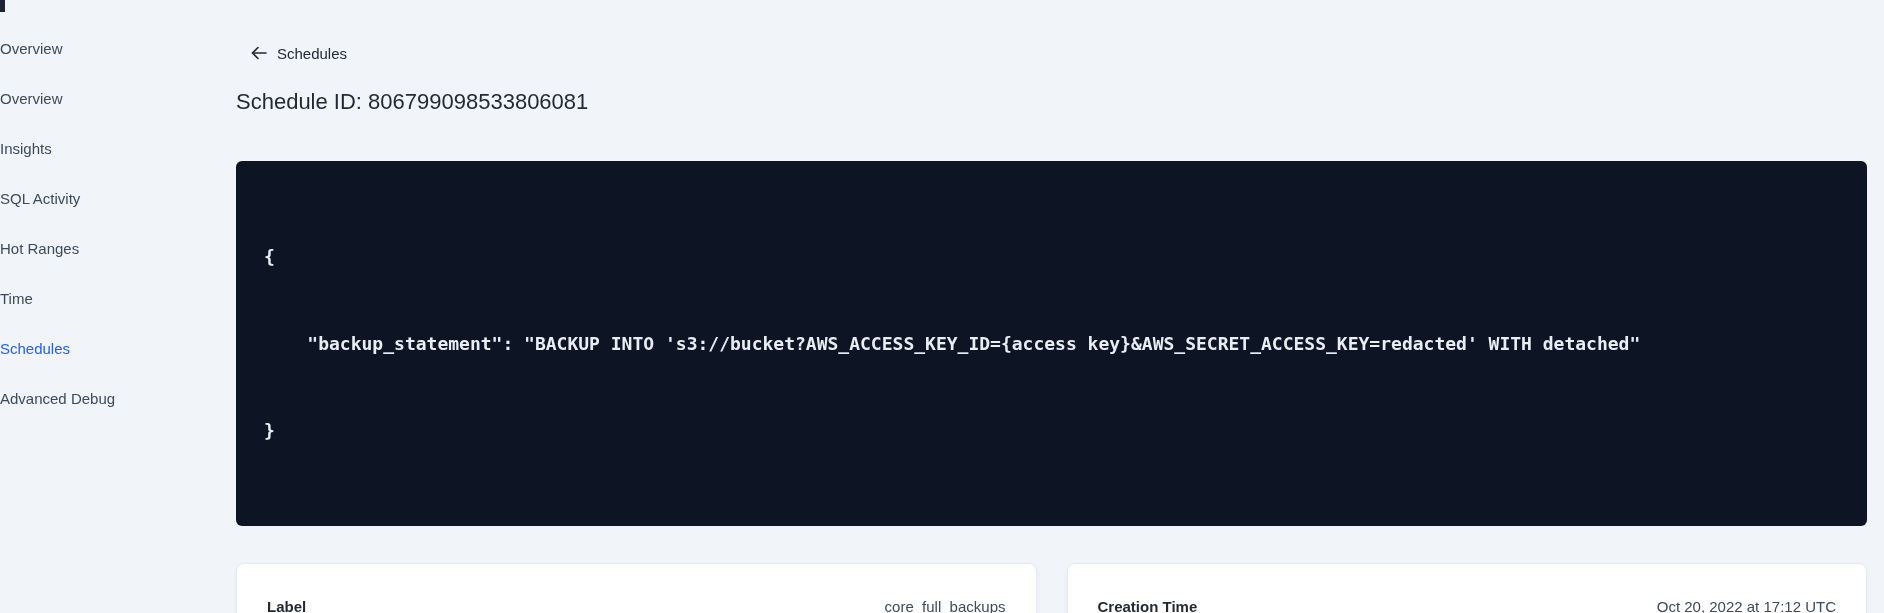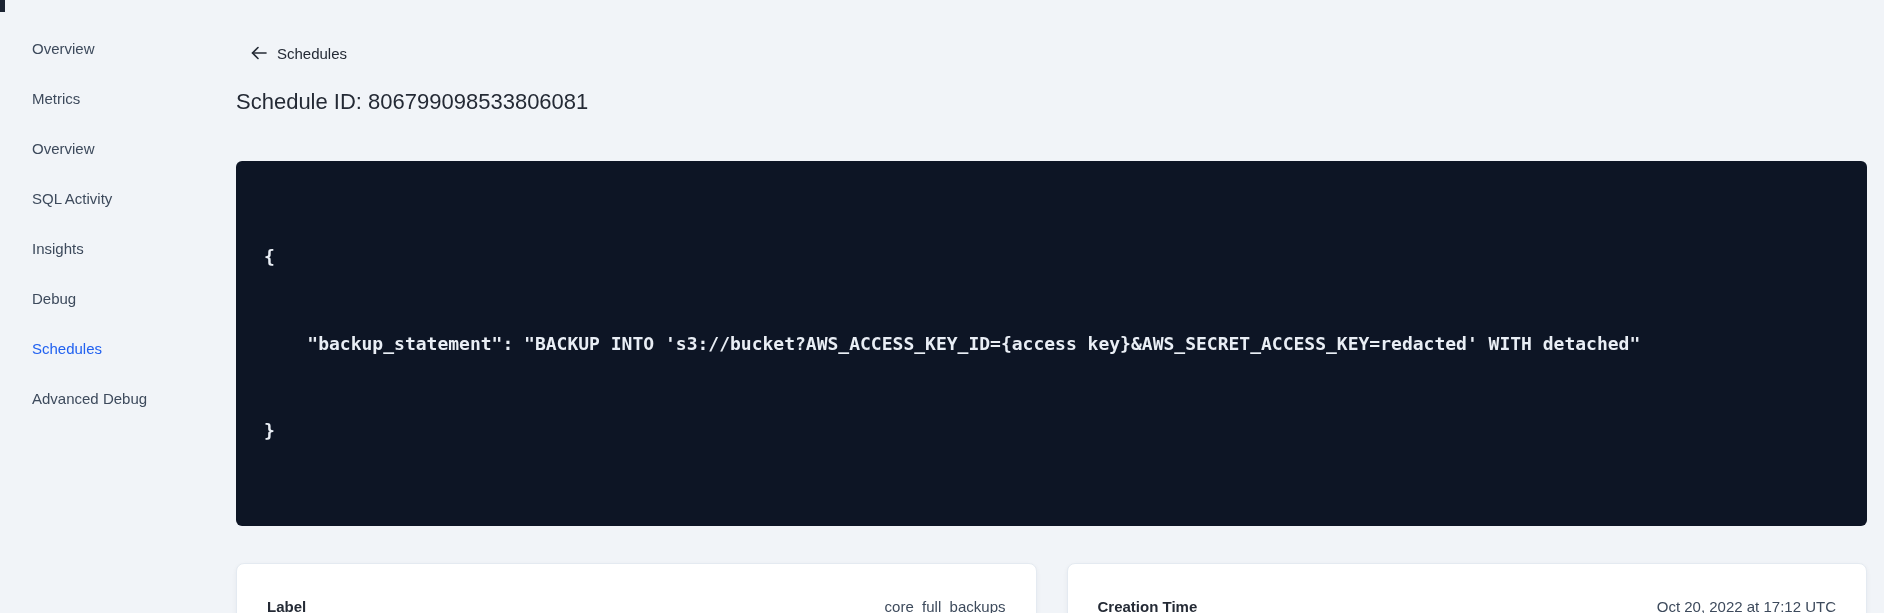--- a/index.html
+++ b/index.html
@@ -18,21 +18,21 @@
     background:#1c2433;
   }
 
   
   .sidebar {
     position:absolute; left:0; top:0; width:204px; height:613px;
     padding-top:23px;
   }
   .nav-item {
     height:50px; display:flex; align-items:center;
-    padding-left:32px; font-size:15px; color:#3d4a5c;
+    font-size:15px; color:#3d4a5c;
     cursor:pointer; white-space:nowrap;
   }
   .nav-item.active { color:#2161f0; }
 
   
   .main { position:absolute; left:236px; top:0; width:1631px; }
 
   .back-link {
     margin-top:44px; margin-left:15px;
     display:inline-flex; align-items:center; gap:10px;
@@ -75,25 +75,25 @@
   .detail-label { font-weight:700; color:#242a35; }
   .detail-value { color:#3d4a5c; text-align:right; }
 </style>
 </head>
 <body>
 
 <div class="corner-artifact"></div>
 
 <nav class="sidebar">
   <div class="nav-item">Overview</div>
-  <div class="nav-item">Metrics</div>
   <div class="nav-item">Overview</div>
+  <div class="nav-item">Insights</div>
   <div class="nav-item">SQL Activity</div>
-  <div class="nav-item">Insights</div>
-  <div class="nav-item">Debug</div>
+  <div class="nav-item">Hot Ranges</div>
+  <div class="nav-item">Time</div>
   <div class="nav-item active">Schedules</div>
   <div class="nav-item">Advanced Debug</div>
 </nav>
 
 <main class="main">
 
   <a class="back-link">
     <span>
       <svg width="16" height="14" viewBox="0 0 16 14" fill="none" stroke="#242a35" stroke-width="1.6" stroke-linecap="round" stroke-linejoin="round">
         <path d="M15 7 H1.5"></path>

